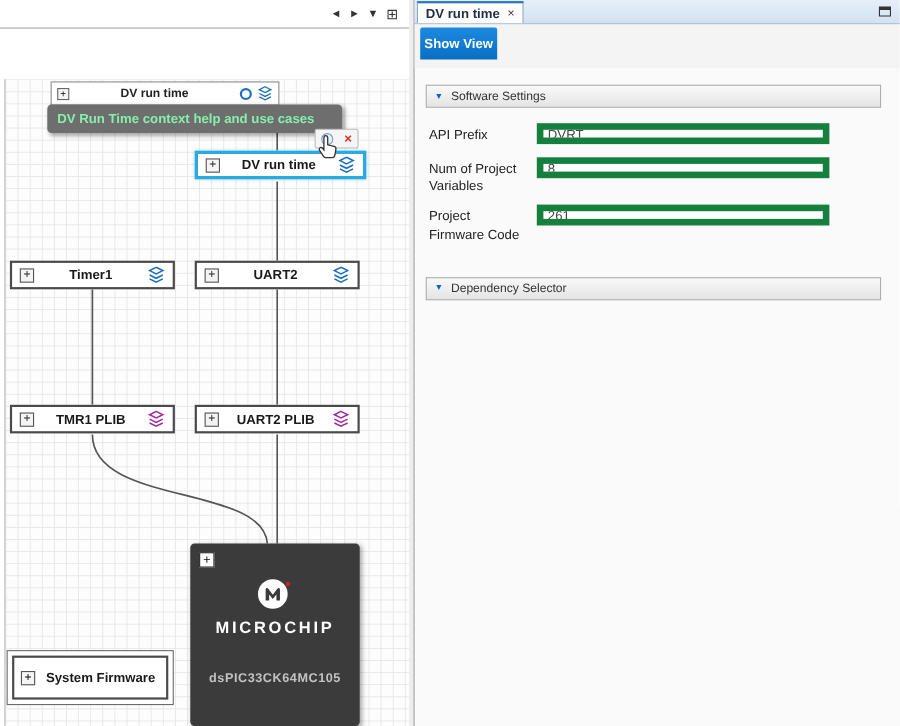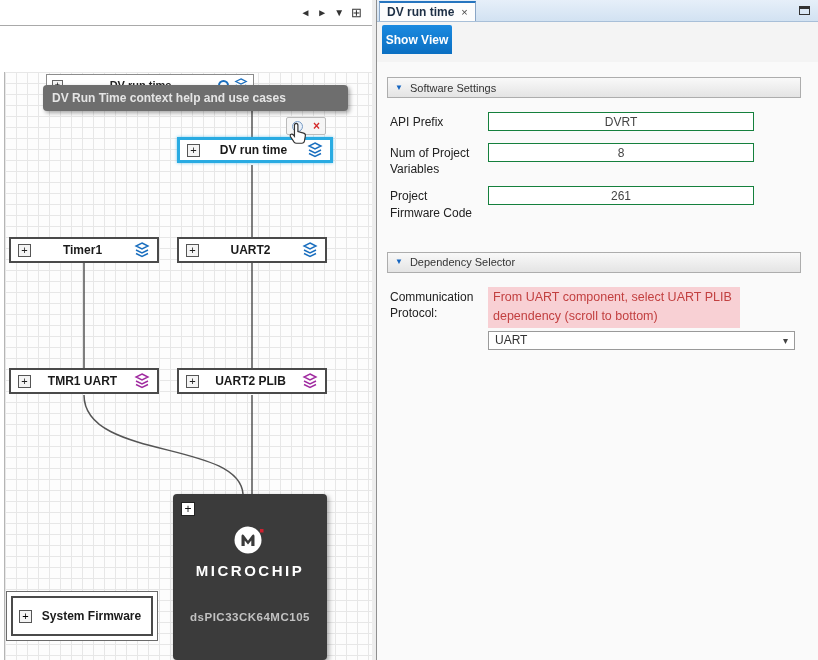--- a/index.html
+++ b/index.html
@@ -38,22 +38,22 @@
   .icon-blue { color:#1b6fbf; }
   .icon-purple { color:#a12ca1; }
 
   
   .ghost { position:absolute; left:41px; top:2px; width:208px; height:22px; background:#fff;
     border:1px solid #8c8c8c; display:flex; align-items:center; gap:5px; padding:0 5px; z-index:1; }
   .ghost .expbox { width:11px; height:11px; border:1px solid #666; background:#f4f4f4; font-size:9px; line-height:9px; text-align:center; }
   .ghost .nlabel { flex:1; text-align:center; font-size:11px; font-weight:bold; color:#222; }
   .circ-icon { width:11px; height:11px; border:2px solid #1b6fbf; border-radius:50%; flex:0 0 auto; }
 
-  .tooltip { position:absolute; left:38px; top:13px; width:305px; height:26px; background:#6e6e6e;
-    border-radius:4px; color:#e5e5e5; font-size:12px; font-weight:bold; display:flex; align-items:center;
+  .tooltip { position:absolute; left:38px; top:23px; width:268px; height:26px; background:#6e6e6e;
+    border-radius:4px; color:#86efac; font-size:12px; font-weight:bold; display:flex; align-items:center;
     padding-left:9px; box-shadow:2px 2px 4px rgba(0,0,0,.35); z-index:4; }
 
   .node-popup { position:absolute; left:281px; top:45px; width:40px; height:18px; background:#f5f5f5;
     border:1px solid #bbb; border-radius:2px; display:flex; align-items:center; justify-content:space-around; z-index:5; }
   .help-circ { width:11px; height:11px; border:1px solid #7a9cc4; border-radius:50%; background:#e8f0fa; }
   .close-x { font-size:12px; font-weight:bold; color:#d42a2a; line-height:1; cursor:pointer; }
   .hand-cursor { position:absolute; left:284px; top:50px; z-index:6; }
 
   
   .sysfw { position:absolute; left:1px; top:519px; width:152px; height:50px; background:#fff;
@@ -93,22 +93,22 @@
 
   .panel-content { padding:15px 17px 0 10px; }
   .sect-hdr { height:21px; border:1px solid #adadad; background:linear-gradient(#f9f9f9,#e4e4e4);
     display:flex; align-items:center; gap:7px; padding-left:7px; cursor:pointer; }
   .sect-tri { font-size:8px; color:#1565c0; line-height:1; }
   .sect-title { font-size:11px; color:#333; }
 
   .field-row { display:flex; align-items:flex-start; margin-left:3px; }
   .f-label { width:98px; flex:0 0 auto; font-size:12px; color:#222; line-height:1.35; padding-top:2px; }
   .f-label span { display:inline-block; width:84px; }
-  .f-input { width:266px; height:19px; border:1px solid #15803d; background:#fff; font-size:12px;
-    color:#444; padding:0 4px; font-family:"Liberation Sans", sans-serif;text-align:center; }
+  .f-input { width:266px; height:19px; border:6px solid #15803d; background:#fff; font-size:12px;
+    color:#444; padding:0 4px; font-family:"Liberation Sans", sans-serif; }
 
   .row-api  { margin-top:14px; }
   .row-num  { margin-top:12px; }
   .row-proj { margin-top:9px; }
   .hdr-dep  { margin-top:31px; }
   .row-comm { margin-top:14px; }
 
   .dep-note { width:252px; background:#f8d0d4; color:#c24040; font-size:12.5px; line-height:1.55; padding:1px 5px; }
   .dep-select { width:307px; height:19px; margin-top:3px; border:1px solid #9a9a9a; background:#fff;
     display:flex; align-items:center; justify-content:space-between; padding:0 6px; cursor:pointer; }
@@ -187,21 +187,21 @@
         <span class="nlabel">UART2</span>
         <svg class="layers icon-blue" width="16" height="16" viewBox="0 0 16 16">
           <path d="M8 1 L14 4 8 7 2 4 Z" fill="none" stroke="currentColor" stroke-width="1.4"></path>
           <path d="M2 8 L8 11 14 8" fill="none" stroke="currentColor" stroke-width="1.4"></path>
           <path d="M2 11.5 L8 14.5 14 11.5" fill="none" stroke="currentColor" stroke-width="1.4"></path>
         </svg>
       </div>
 
       <div class="node" style="left:4px; top:296px; width:150px;">
         <span class="expbox">+</span>
-        <span class="nlabel">TMR1 UART</span>
+        <span class="nlabel">TMR1 PLIB</span>
         <svg class="layers icon-purple" width="16" height="16" viewBox="0 0 16 16">
           <path d="M8 1 L14 4 8 7 2 4 Z" fill="none" stroke="currentColor" stroke-width="1.4"></path>
           <path d="M2 8 L8 11 14 8" fill="none" stroke="currentColor" stroke-width="1.4"></path>
           <path d="M2 11.5 L8 14.5 14 11.5" fill="none" stroke="currentColor" stroke-width="1.4"></path>
         </svg>
       </div>
 
       <div class="node" style="left:172px; top:296px; width:150px;">
         <span class="expbox">+</span>
         <span class="nlabel">UART2 PLIB</span>
@@ -270,27 +270,17 @@
       <div class="field-row row-proj">
         <div class="f-label"><span>Project Firmware Code</span></div>
         <input class="f-input" type="text" value="261" style="">
       </div>
 
       <div class="sect-hdr hdr-dep">
         <span class="sect-tri">▼</span>
         <span class="sect-title">Dependency Selector</span>
       </div>
 
-      <div class="field-row row-comm">
-        <div class="f-label"><span>Communication Protocol:</span></div>
-        <div>
-          <div class="dep-note">From UART component, select UART PLIB dependency (scroll to bottom)</div>
-          <div class="dep-select">
-            <span class="val">UART</span>
-            <span class="chev">▾</span>
-          </div>
-        </div>
-      </div>
 
     </div>
   </div>
 
 </div>
 
 </body></html>

